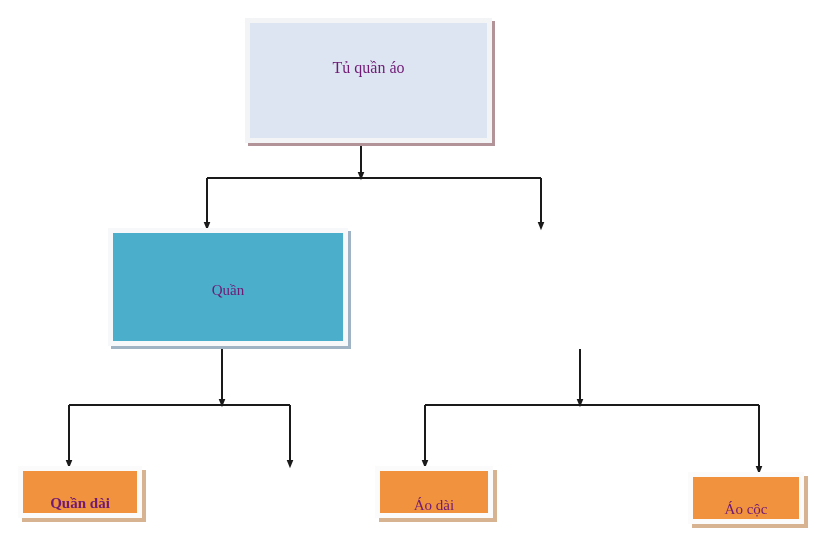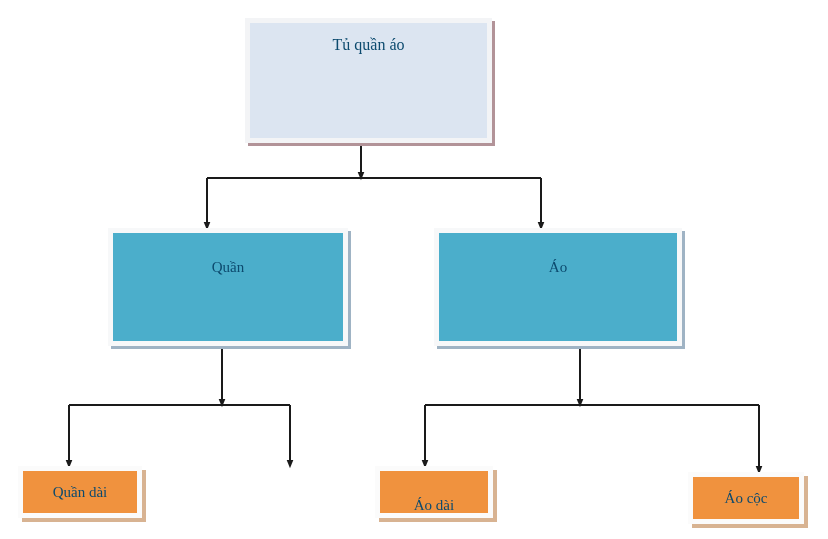--- a/index.html
+++ b/index.html
@@ -27,23 +27,24 @@
   }
   .node {
     position: absolute;
     box-sizing: border-box;
     display: flex;
     justify-content: center;
     align-items: flex-start;
   }
   .node-label {
     display: block;
-    color: #0c4a6e;
+    color: #701a75;
     line-height: 1.1;
     white-space: nowrap;
+    margin-top: 23px;
   }
 
   
   .node-root {
     background: #dce5f1;
     border: 5px solid #f3f4f6;
     box-shadow: 3px 3px 0 0 #b29398;
   }
   .node-root .node-label {
     font-size: 16px;
@@ -107,25 +108,22 @@
   </svg>
 
   <div class="node node-root" style="left:245px; top:18px; width:247px; height:125px;">
     <span class="node-label">Tủ quần áo</span>
   </div>
 
   <div class="node node-branch" style="left:108px; top:228px; width:240px; height:118px;">
     <span class="node-label">Quần</span>
   </div>
 
-  <div class="node node-branch" style="left:434px; top:228px; width:248px; height:118px;">
-    <span class="node-label">Áo</span>
-  </div>
 
-  <div class="node node-leaf" style="left:18px; top:466px; width:124px; height:52px;">
+  <div class="node node-leaf" style="left:18px; top:466px; width:124px; height:52px;font-weight:bold;">
     <span class="node-label">Quần dài</span>
   </div>
 
 
   <div class="node node-leaf" style="left:375px; top:466px; width:118px; height:52px;align-items:flex-end;">
     <span class="node-label">Áo dài</span>
   </div>
 
   <div class="node node-leaf" style="left:688px; top:472px; width:116px; height:52px;">
     <span class="node-label">Áo cộc</span>

